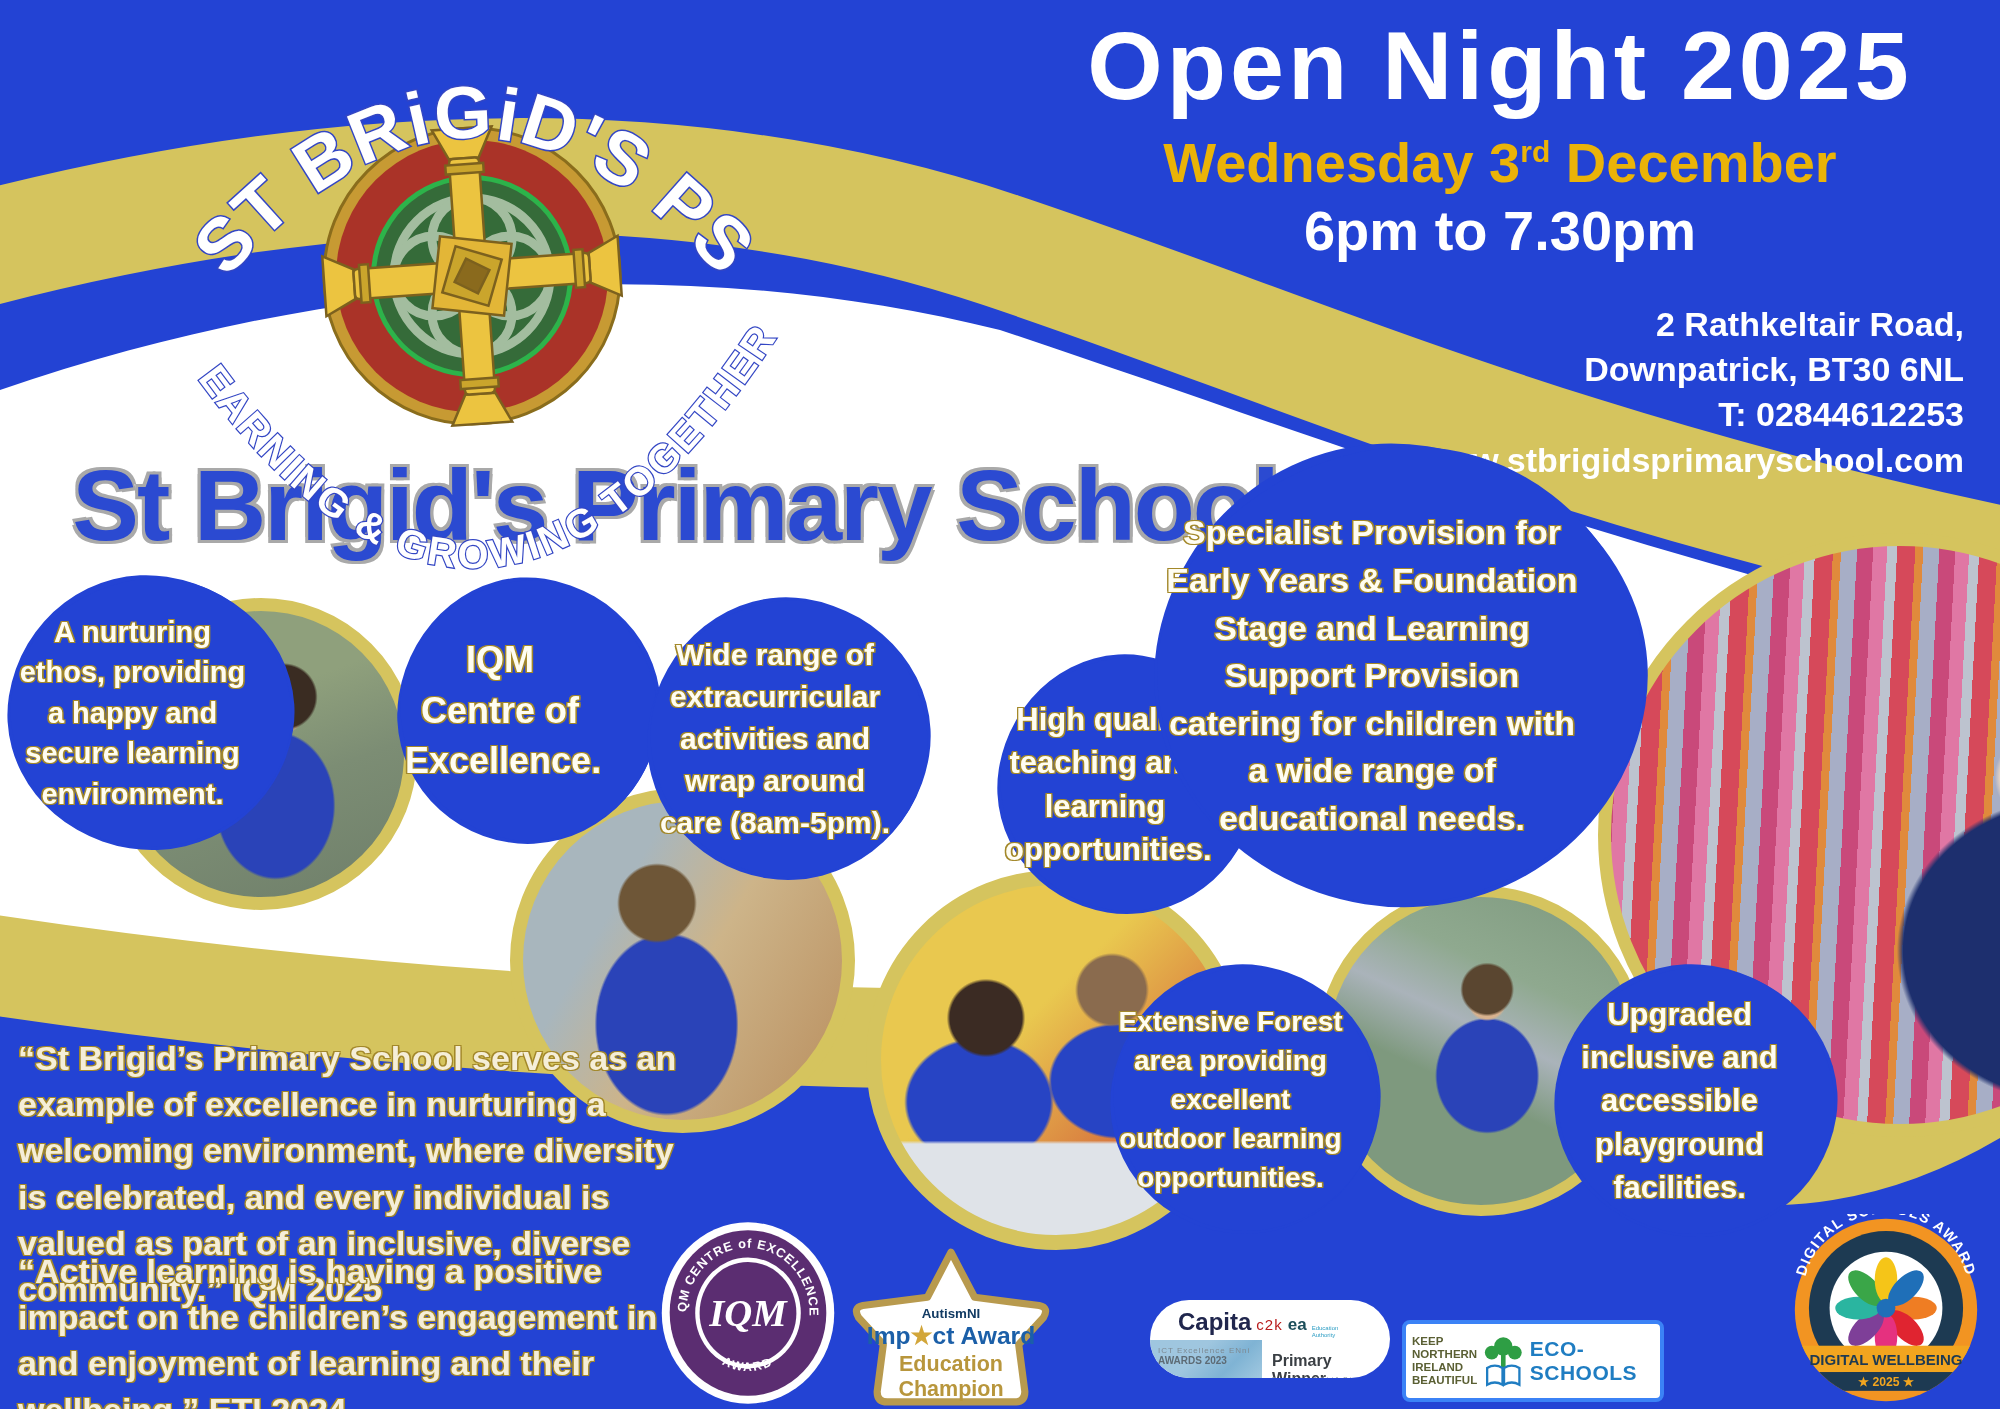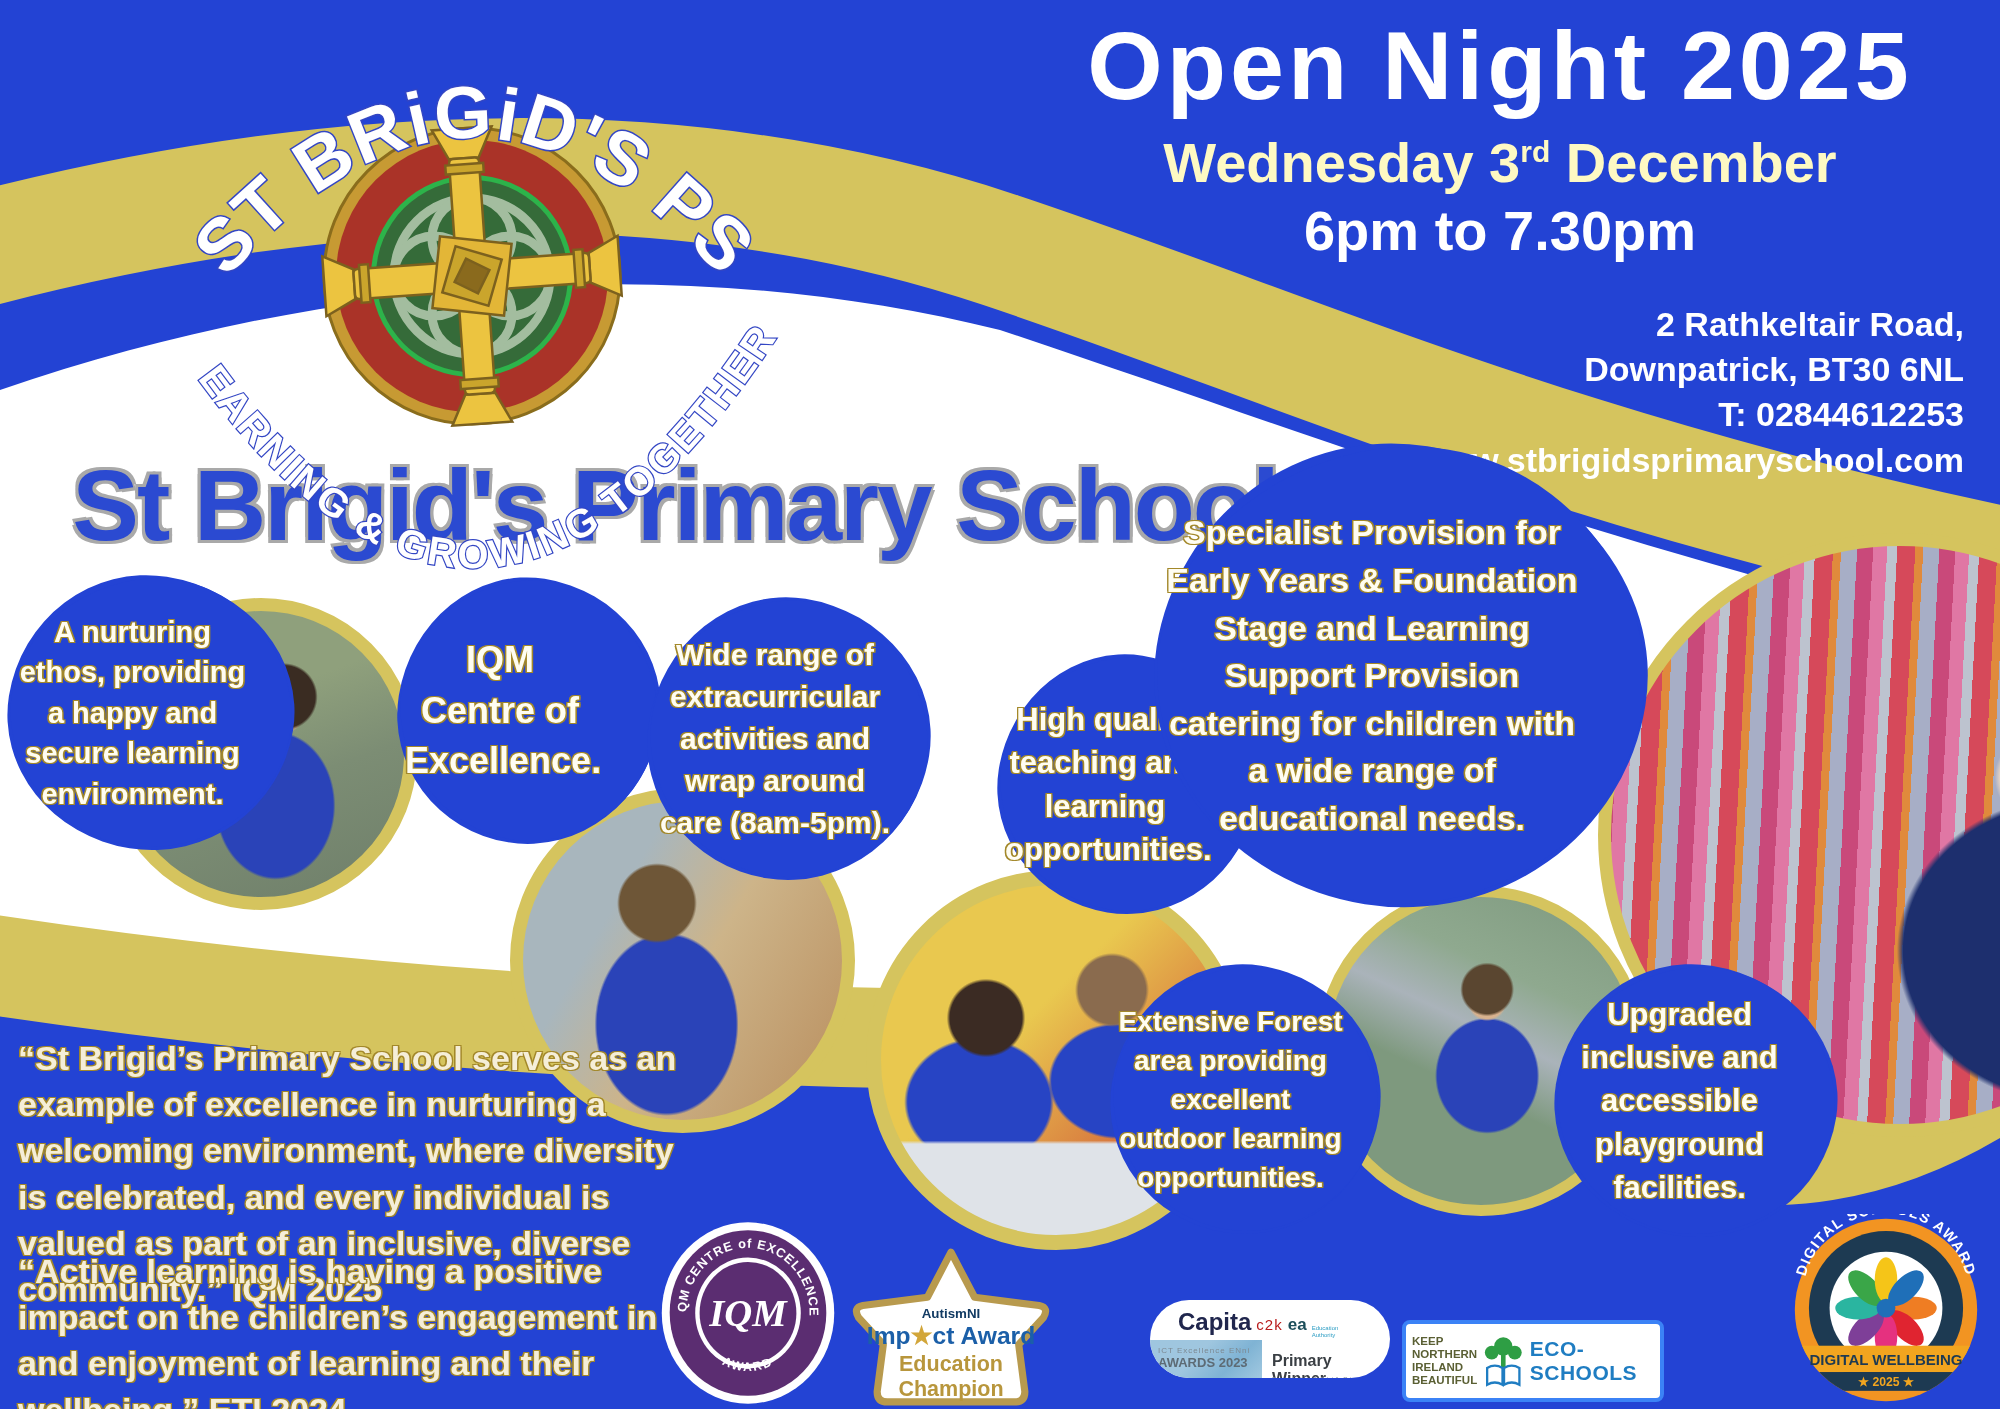--- a/index.html
+++ b/index.html
@@ -6,21 +6,21 @@
   #poster{
     position:relative;width:2000px;height:1409px;overflow:hidden;
     background:#2343d4;font-family:"Liberation Sans",sans-serif;
   }
   #bg{position:absolute;inset:0;z-index:1;}
   .abs{position:absolute;}
   
   .open-title{left:1040px;top:10px;width:920px;text-align:center;
     font-size:97px;font-weight:bold;color:#fff;letter-spacing:4px;z-index:3;}
   .date-line{left:1040px;top:130px;width:920px;text-align:center;
-    font-size:56px;font-weight:bold;color:#fef9c3;z-index:3;}
+    font-size:56px;font-weight:bold;color:#eab308;z-index:3;}
   .date-line sup{font-size:30px;}
   .time-line{left:1040px;top:198px;width:920px;text-align:center;
     font-size:56px;font-weight:bold;color:#fff;z-index:3;}
   .contact{right:36px;top:302px;width:760px;text-align:right;font-size:34px;
     font-weight:bold;color:#fff;line-height:1.33;z-index:3;}
   
   .school-name{left:50px;top:448px;width:1250px;text-align:center;white-space:nowrap;
     font-size:100px;font-weight:bold;letter-spacing:-2px;color:#2b4ad1;z-index:3;
     text-shadow:3px 3px 0 #a9a9a9,-3px 3px 0 #a9a9a9,3px -3px 0 #a9a9a9,-3px -3px 0 #a9a9a9;}
   
@@ -43,21 +43,21 @@
   .capita-badge{left:1150px;top:1300px;width:240px;height:78px;background:#fff;
     border-radius:53px;overflow:hidden;font-family:"Liberation Sans",sans-serif;text-decoration:underline;}
   .capita-top{position:absolute;left:28px;top:8px;width:200px;display:flex;align-items:baseline;gap:5px;}
   .capita-brand{font-size:24px;font-weight:bold;color:#20264d;}
   .capita-c2k{font-size:15px;color:#b91c1c;letter-spacing:1px;}
   .capita-ea{font-size:17px;font-weight:bold;color:#1c4e5a;}
   .capita-ea-sub{font-size:6px;color:#2f9ec4;line-height:1.1;width:34px;}
   .capita-awardbox{position:absolute;left:0;top:40px;width:112px;height:66px;
     background:linear-gradient(135deg,#9fc6df 0 35%,#7fb3d4 60%,#b7d6e8);padding:6px 4px 0 8px;box-sizing:border-box;}
   .capita-awards1{font-size:8px;color:#7d8a93;letter-spacing:1px;}
-  .capita-awards2{font-size:13px;font-weight:bold;color:#5d6b75;}
+  .capita-awards2{font-size:10px;font-weight:bold;color:#5d6b75;}
   .capita-winner{position:absolute;left:122px;top:52px;font-size:16px;font-weight:bold;color:#3a3f44;}
   .capita-presented{position:absolute;left:122px;top:76px;width:112px;font-size:6.5px;color:#8d959c;}
   .eco-badge{left:1402px;top:1320px;width:262px;height:82px;background:#fff;border:4px solid #3b82f6;
     border-radius:8px;display:flex;align-items:center;box-sizing:border-box;padding:4px 6px;gap:4px;}
   .eco-knib{font-size:11.5px;font-weight:bold;color:#5a5f33;line-height:1.15;width:78px;}
   .eco-name{font-size:21px;font-weight:bold;color:#1f7dc2;letter-spacing:.5px;}
   .sup{vertical-align:super;}
 </style>
 </head>
 <body>

